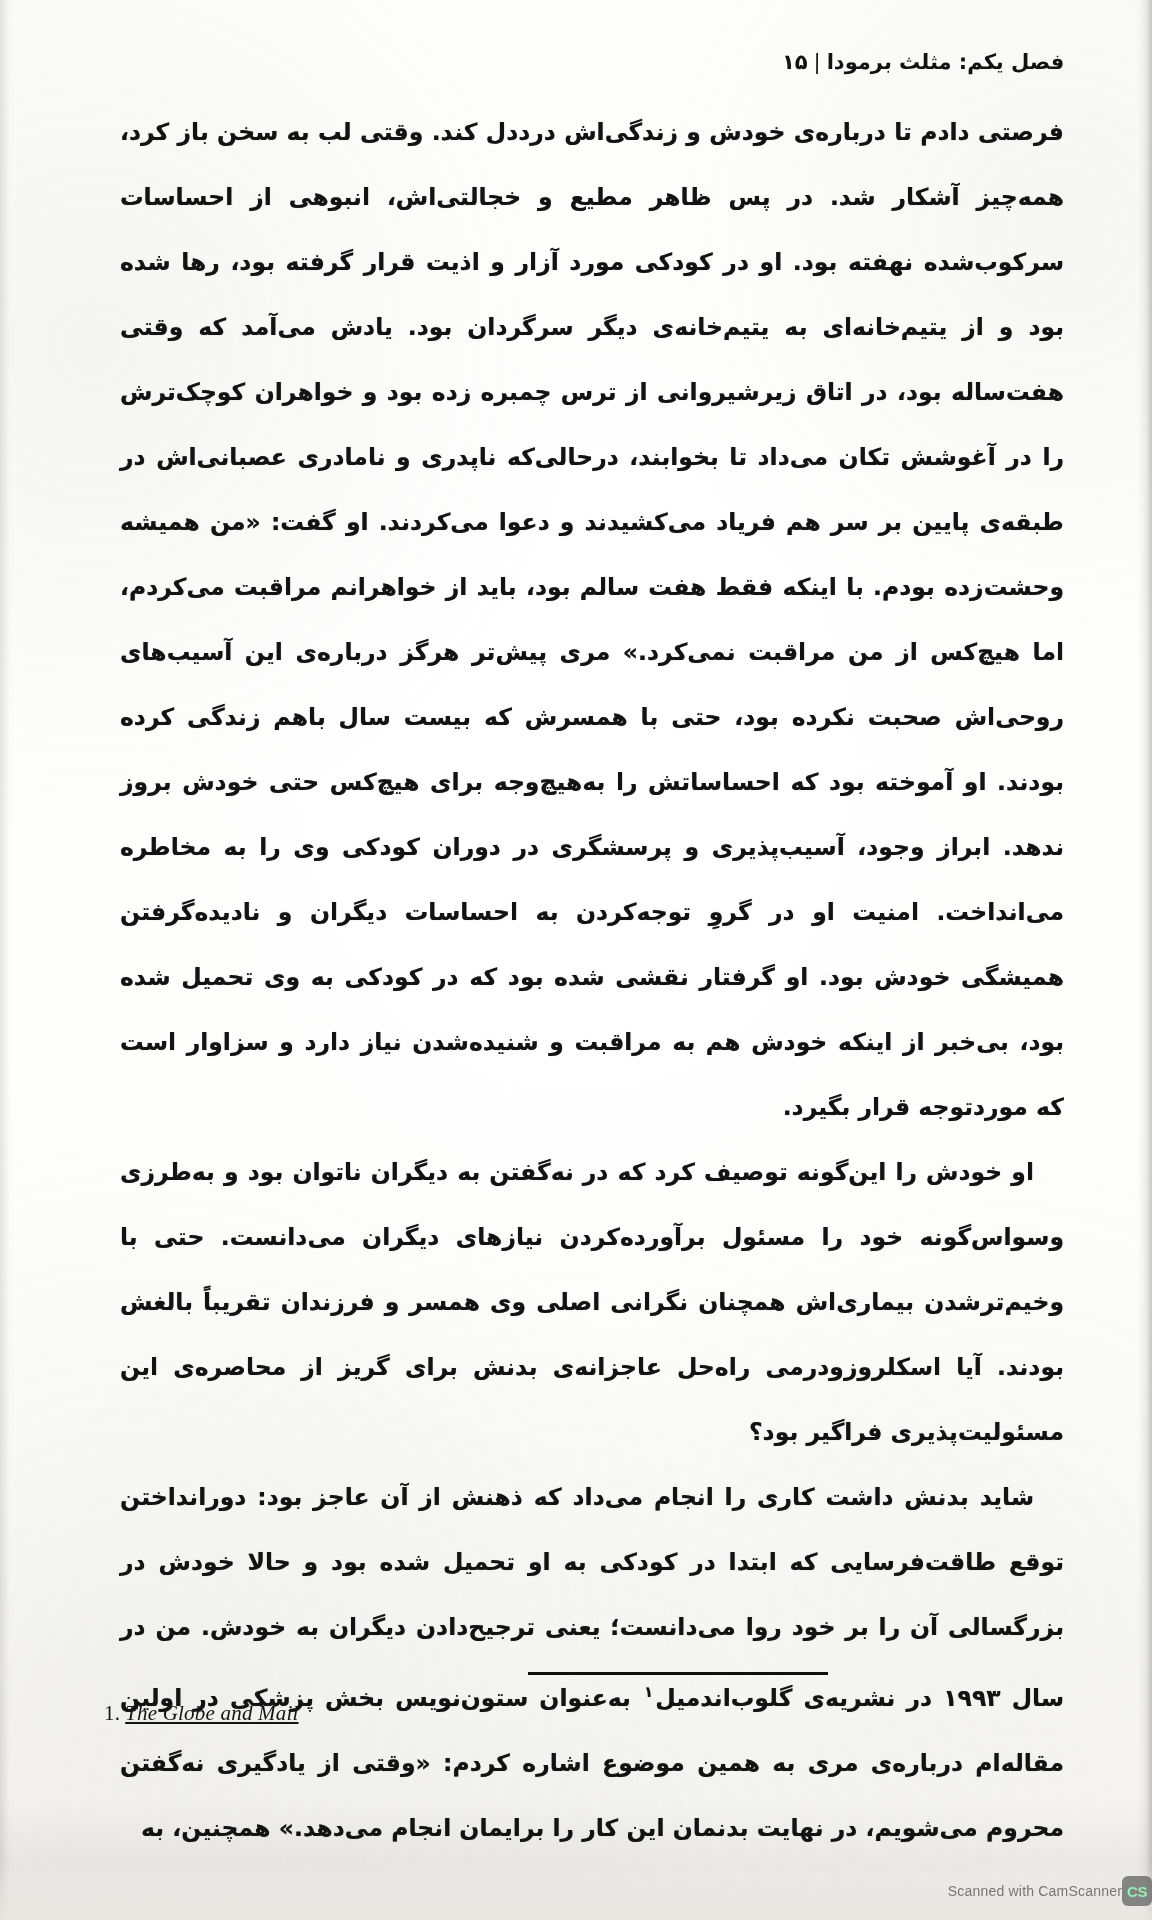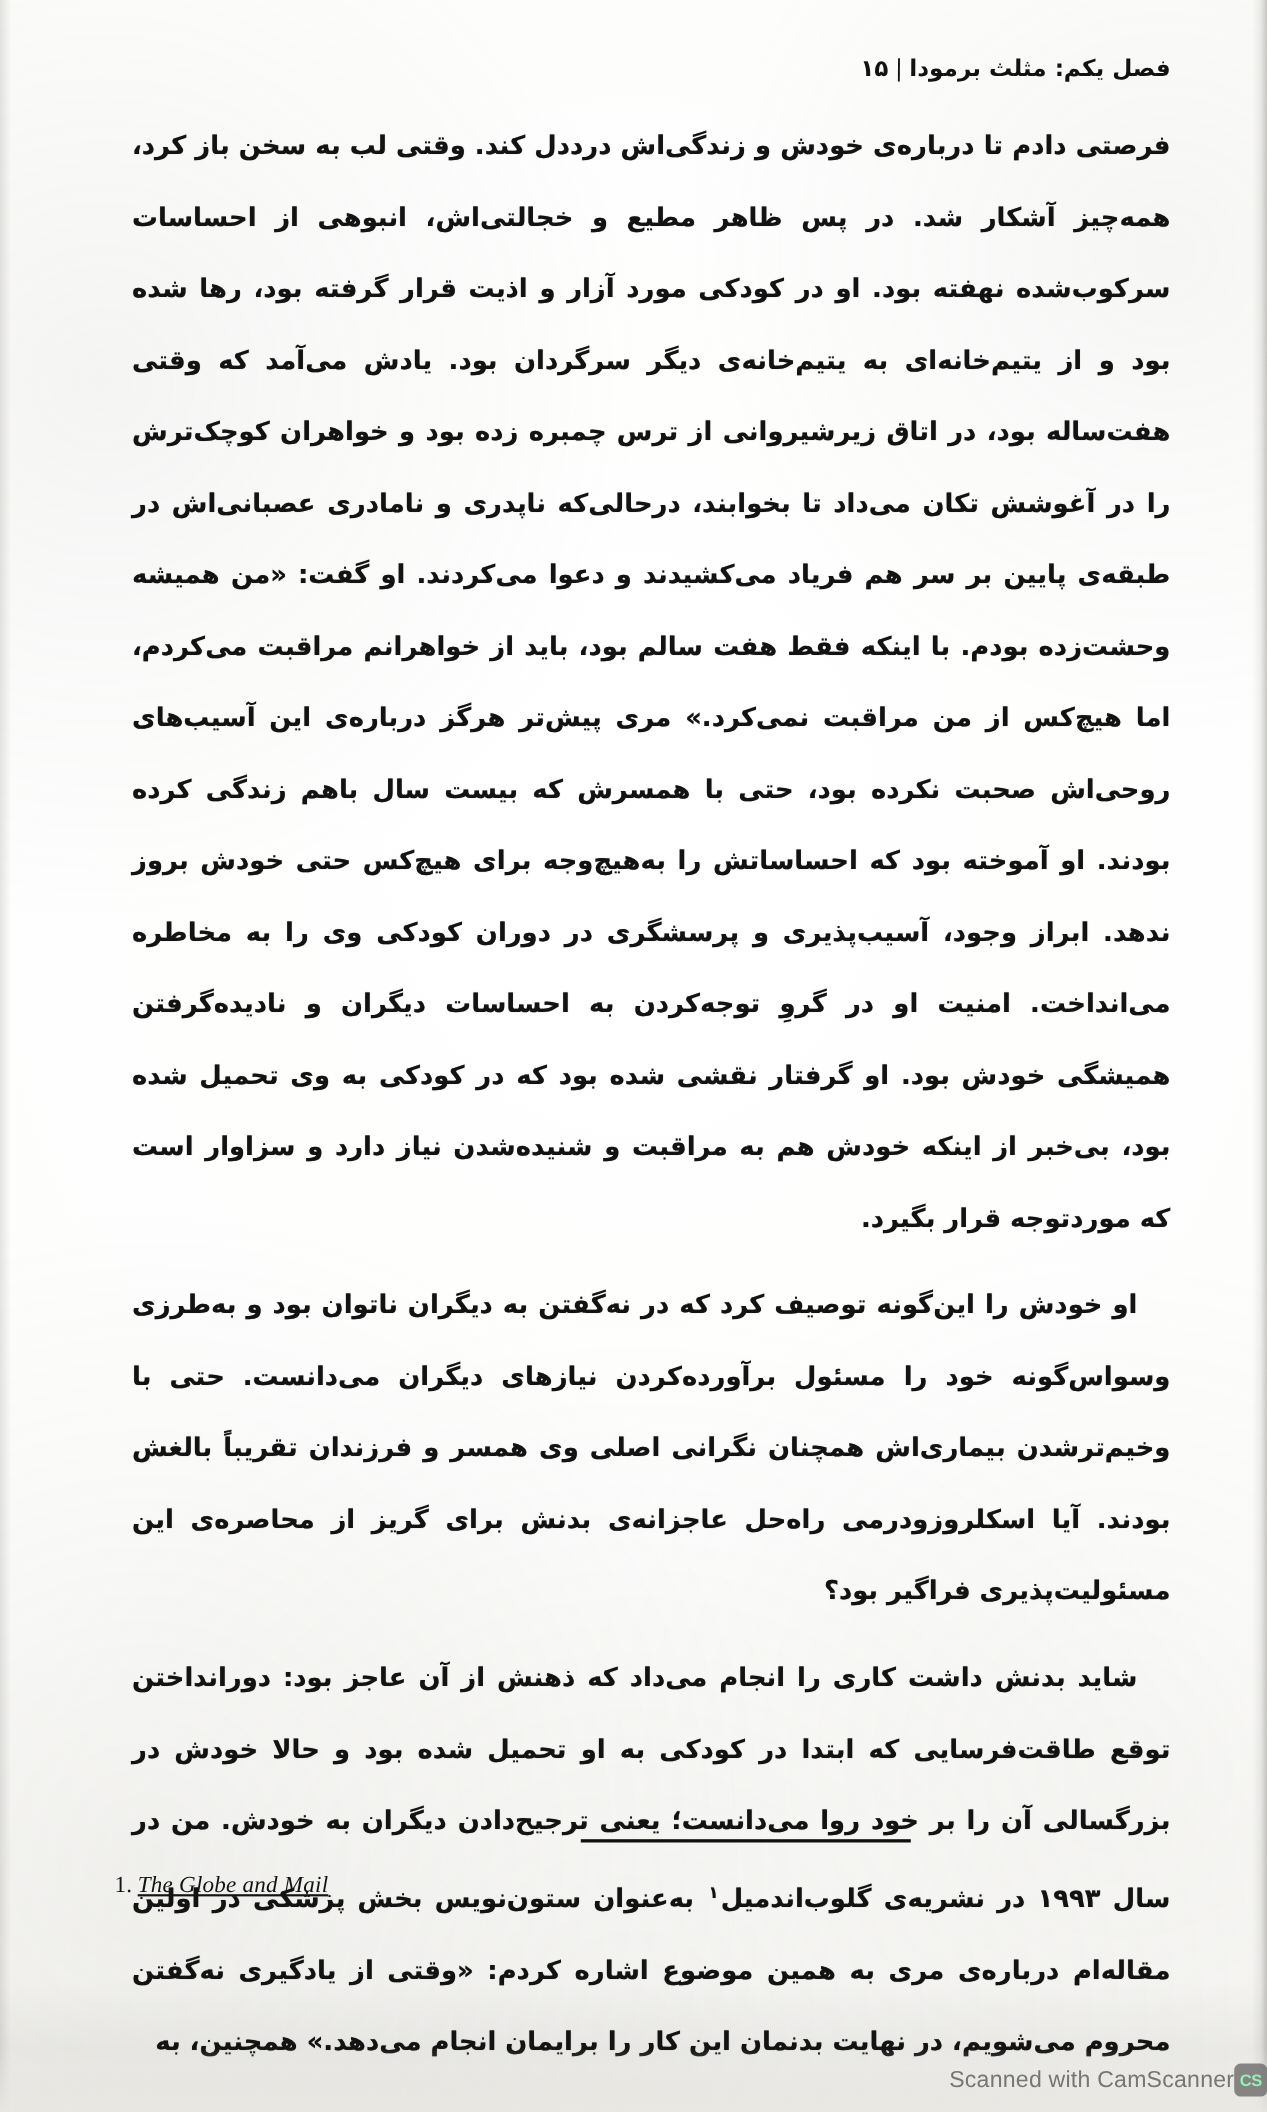--- a/index.html
+++ b/index.html
@@ -122,21 +122,21 @@
     margin: 0 0 0 0;
     text-indent: 30px;
     text-align: justify;
     
     text-shadow: 0 0 0.7px rgba(0,0,0,0.55);
   }
   .body-text p.first {
     text-indent: 0;
   }
   .body-text p + p {
-    margin-top: 14px;
+    margin-top: 0;
   }
 
   sup.fn-ref {
     font-size: 15px;
     font-weight: 700;
     vertical-align: super;
     padding: 0 2px;
   }
 
   
@@ -200,21 +200,21 @@
     display: flex;
     align-items: center;
     justify-content: center;
     letter-spacing: -0.5px;
     opacity: 0.82;
   }
   .cs-text {
     direction: ltr;
     margin-left: 10px;
     font-family: "Liberation Sans", sans-serif;
-    font-size: 21px;
+    font-size: 14px;
     color: #6a6a6a;
     opacity: 0.9;
     letter-spacing: 0.2px;
   }
 </style>
 </head>
 <body>
 
 <div class="page-sheet">
 

